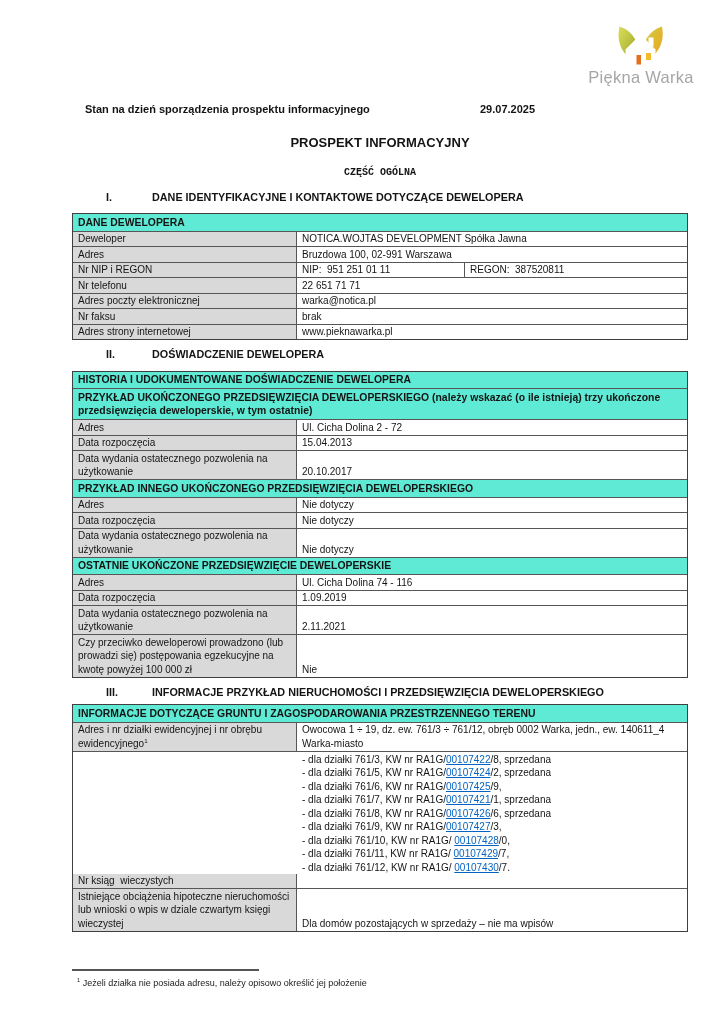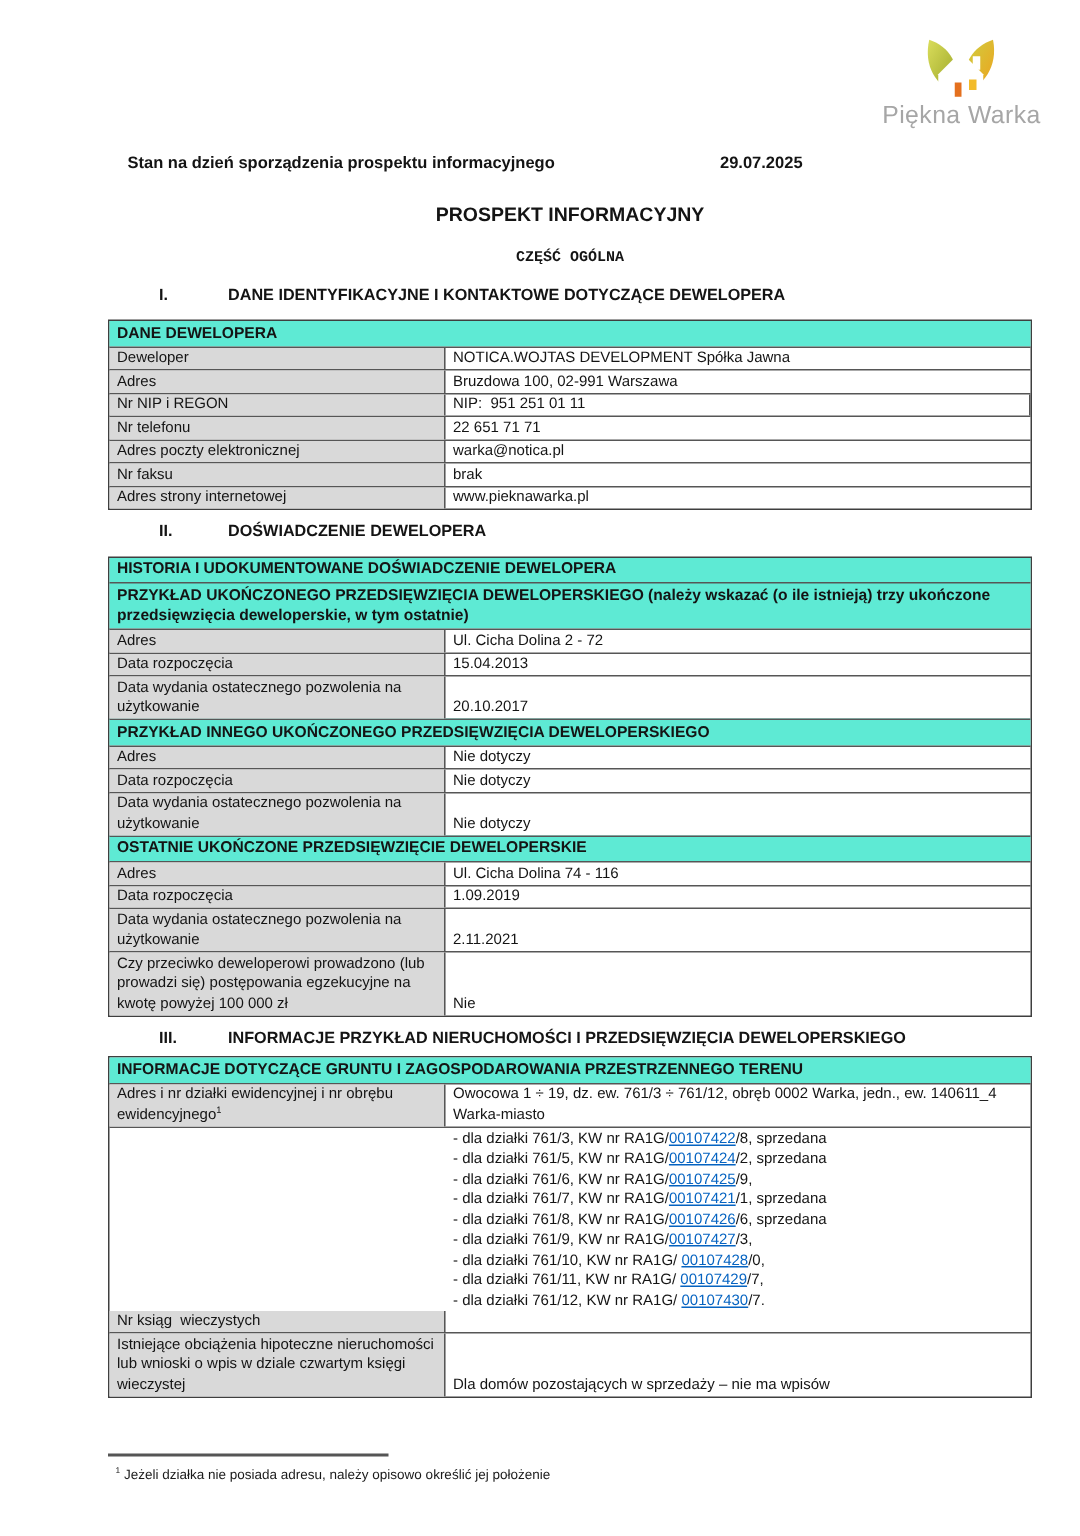--- a/index.html
+++ b/index.html
@@ -105,20 +105,21 @@
         <div class="t-row">
           <div class="t-label">Adres</div>
           <div class="t-value">
             <span>Bruzdowa 100, 02-991 Warszawa</span>
           </div>
         </div>
         <div class="t-row">
           <div class="t-label">Nr NIP i REGON</div>
           <div class="t-value t-split">
             <div class="t-subcell">NIP:&nbsp; 951 251 01 11</div>
+            <div class="t-subcell">REGON:&nbsp; 387520811</div>
           </div>
         </div>
         <div class="t-row">
           <div class="t-label">Nr telefonu</div>
           <div class="t-value">
             <span>22 651 71 71</span>
           </div>
         </div>
         <div class="t-row">
           <div class="t-label">Adres poczty elektronicznej</div>

